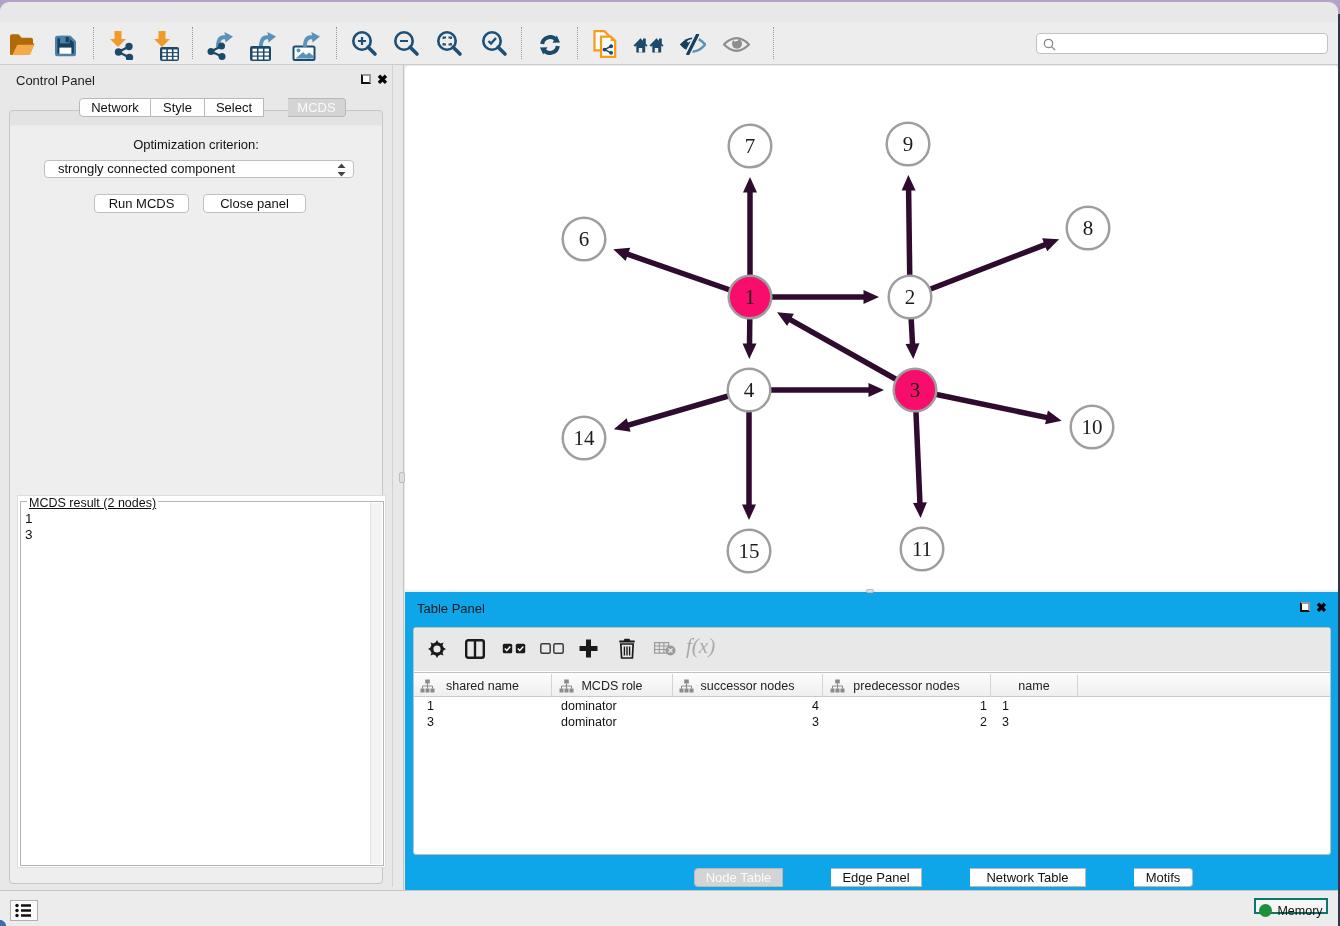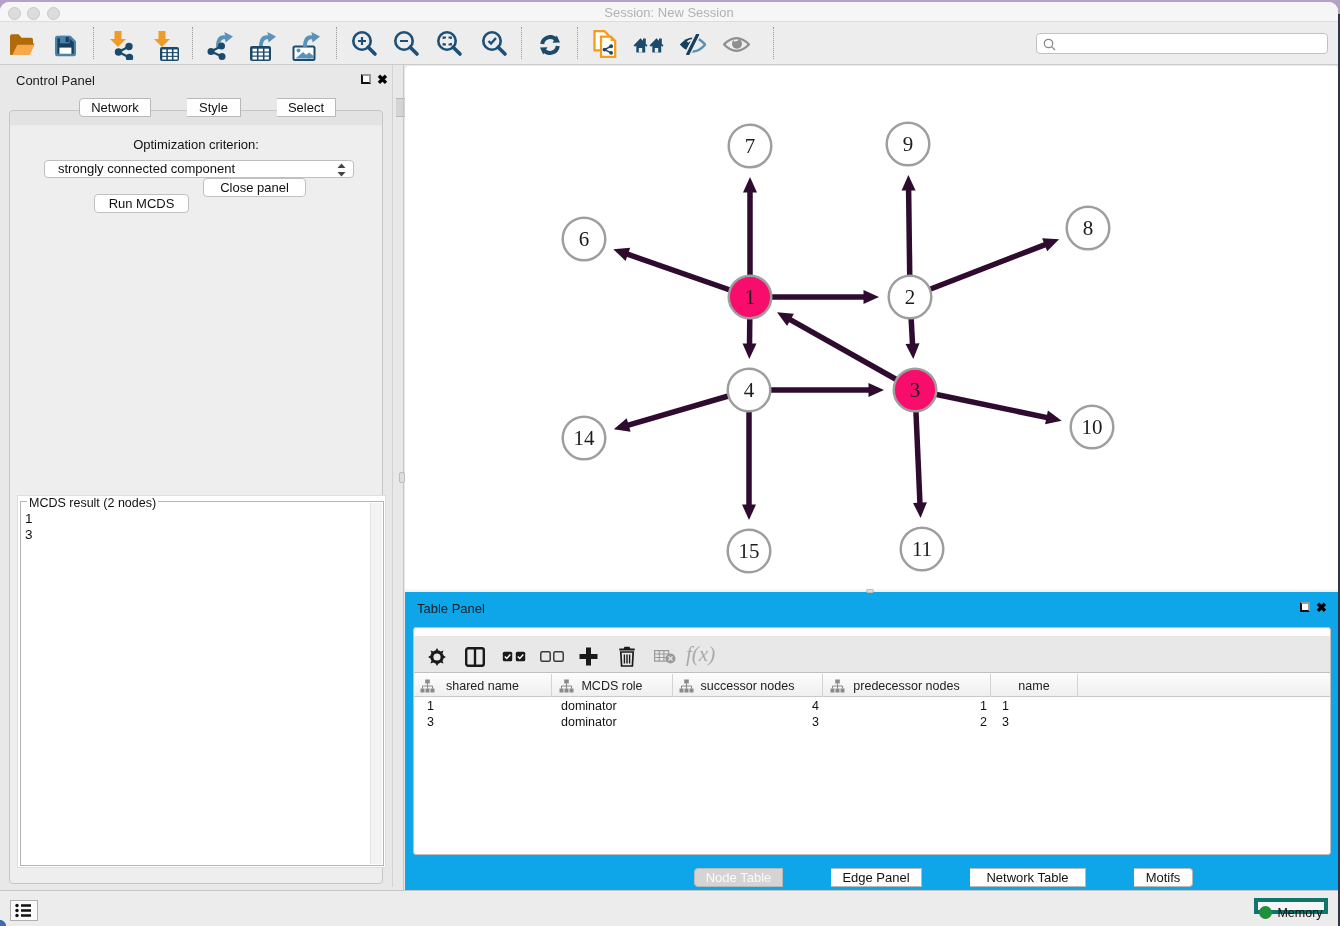--- a/index.html
+++ b/index.html
@@ -19,61 +19,55 @@
 #searchbox { left:1036px; top:11px; width:292px; height:21px; background:#fff; border:1px solid #c2c2c2; border-radius:4px; }
 
 #cpanel { left:0; top:62px; width:393px; height:823px; background:#e8e8e8; border-right:1px solid #d2d2d2; }
 #cp-title { left:16px; top:9px; font-size:13px; color:#1c1c1c; }
 #cp-content { left:9px; top:46px; width:374px; height:774px; background:linear-gradient(180deg,#e3e3e3 0px,#e3e3e3 14px,#eeeeee 15px); border:1px solid #c6c6c6; border-radius:4px; }
 .tabrow { position:absolute; display:flex; height:19px; font-size:13px; }
 .tab { border:1px solid #b9b9b9; border-left:none; background:#fefefe; color:#111; display:flex; align-items:center; justify-content:center; }
 .tab:first-child { border-left:1px solid #b9b9b9; border-radius:4px 0 0 4px; }
 .tab:last-child { border-radius:0 4px 4px 0; }
 .tabsel { background:#d4d4d4; color:#fafafa; }
-#cp-tabs { left:79px; top:34px;gap:36px; }
+#cp-tabs { left:79px; top:34px; }
 #optlabel { left:0; top:73px; width:392px; text-align:center; font-size:13px; color:#111; }
 #dropdown { left:44px; top:96px; width:310px; height:18px; background:#fff; border:1px solid #bfbfbf; border-radius:4px; font-size:13px; color:#111; line-height:16px; padding-left:13px; }
 .btn { position:absolute; height:19px; background:#fff; border:1px solid #bfbfbf; border-radius:4px; font-size:13px; color:#111; text-align:center; line-height:17px; }
 #mcds-box { left:17px; top:431px; width:369px; height:373px; background:#fff; border:1px solid #dedede; }
 #mcds-fs { position:absolute; left:2px; top:5px; width:364px; height:365px; border:1px solid #b4b4b4; }
-#mcds-label { position:absolute; left:6px; top:-6px; background:#fff; font-size:12.5px; color:#111; padding:0 2px; }
+#mcds-label { position:absolute; left:6px; top:-6px; background:#fff; font-size:12.5px; color:#111; padding:0 2px;text-decoration:underline; }
 #mcds-list { position:absolute; left:2px; top:2px; right:13px; bottom:2px; font-size:13.5px; color:#111; line-height:15.5px; padding:7px 2px 2px 2px; }
 #mcds-sb { position:absolute; right:1px; top:1px; width:12px; bottom:1px; background:#f3f3f3; border-left:1px solid #e2e2e2; }
 
 #netwin { left:405px; top:64px; width:933px; height:526px; background:#fff; border-radius:4px 4px 0 0; }
 #net-titlebar { left:0; top:0; width:933px; height:22px; background:linear-gradient(#f3f3f3,#d8d8d8); border-bottom:1px solid #b9b9b9; border-radius:4px 4px 0 0; }
 .mtl { position:absolute; top:5.5px; width:11px; height:11px; border-radius:50%; }
 #net-title { width:100%; text-align:center; top:3.5px; font-size:14px; font-weight:bold; color:#222; }
 
 #tpanel { left:405px; top:590px; width:933px; height:299px; background:#0ea5e9; }
 #tp-title { left:12px; top:9px; font-size:13px; color:#1c1c1c; }
 #tp-box { left:8px; top:35px; width:918px; height:228px; background:#fff; border:1px solid #c0c0c0; border-radius:3px; overflow:hidden; }
-#tp-toolbar { left:0; top:8px; width:916px; height:43px; background:#e8e8e8; }
+#tp-toolbar { left:0; top:0; width:916px; height:43px; background:#e8e8e8; }
 #tp-header { left:0; top:44px; width:916px; height:25px; background:linear-gradient(#fdfdfd,#efefef); border-top:1px solid #c0c0c0; border-bottom:1px solid #c9c9c9; font-size:12.5px; color:#222; }
 .hcell { position:absolute; top:1px; height:23px; border-right:1px solid #d4d4d4; }
 .hlabel { position:absolute; width:100%; text-align:center; top:5px; }
 .rowtxt { position:absolute; font-size:12.5px; color:#111; }
 #tp-tabs { left:289px; top:276px;gap:48px; }
 
 #statusbar { left:0; top:888px; width:1338px; height:37px; background:#ececec; border-top:1px solid #c5c5c5; }
-#memorybtn { left:1254px; top:7px; width:74px; height:16px; background:#f6f6f6; border:4px solid #0f766e; font-size:12.5px; color:#111; text-align:center; line-height:22px; }
+#memorybtn { left:1254px; top:7px; width:74px; height:16px; background:#f6f6f6; border:2px solid #0f766e; font-size:12.5px; color:#111; text-align:center; line-height:22px; }
 #listbtn { left:10px; top:9px; width:28px; height:21px; background:#fafafa; border:1px solid #b0b0b0; }
 .floatico { position:absolute; width:10px; height:10px; border:2px solid #111; border-top:2px solid #9a9a9a; border-right:2px solid #9a9a9a; background:#fff; }
 .xico { position:absolute; font-size:13px; font-weight:bold; color:#000; line-height:10px; }
 </style>
 </head>
 <body>
 <div id="topstrip" class="abs"></div>
 <div id="win" class="abs">
-  <div id="titlebar" class="abs">
-    <div class="tl" style="left:8px;"></div>
-    <div class="tl" style="left:27px;"></div>
-    <div class="tl" style="left:47px;"></div>
-    <div id="title" class="abs">Session: New Session</div>
-  </div>
   <div id="toolbar" class="abs">
     <svg class="ticon" style="left:8px; top:11px;" width="28" height="24" viewBox="0 0 28 24">
         <path d="M2 22 V3.2 q0 -2 2 -2 h6.6 l3 3.6 h9.4 q2 0 2 2 V12 h-17 z" fill="#b16a08"></path>
         <path d="M2 22 L7.8 10.5 h18.7 l-5 11.5 z" fill="#b16a08"></path>
         <path d="M4.3 22 L9.3 11.8 h17 l-4.5 10.2 z" fill="#f5a94b"></path>
       </svg>
     <svg class="ticon" style="left:53px; top:12px;" width="25" height="24" viewBox="0 0 25 24">
         <path d="M2 4 q0 -2.2 2.2 -2.2 h13.4 l5.4 5.4 V20 q0 2.2 -2.2 2.2 H4.2 q-2.2 0 -2.2 -2.2 z" fill="#4d82a8"></path>
         <path d="M4.4 4.2 h12 l4.4 4.4 V19.8 h-16.4 z" fill="#16405e"></path>
         <rect x="7" y="1.8" width="9.6" height="7.6" fill="#4d82a8"></rect>
@@ -224,21 +218,21 @@
       <div class="tab" style="width:54px;">Style</div>
       <div class="tab" style="width:59px;">Select</div>
       <div class="tab tabsel" style="width:58px;margin-left:24px;">MCDS</div>
     </div>
     <div id="optlabel" class="abs">Optimization criterion:</div>
     <div id="dropdown" class="abs">strongly connected component<svg width="11" height="14" viewBox="0 0 11 14" style="position:absolute; right:6px; top:1.5px;">
           <path d="M5.5 0.5 L9.5 5 H1.5 z" fill="#444"></path>
           <path d="M5.5 13.5 L9.5 9 H1.5 z" fill="#444"></path>
         </svg></div>
     <div class="btn" style="left:94px; top:130px; width:95px;">Run MCDS</div>
-    <div class="btn" style="left:203px; top:114px; width:103px;">Close panel</div>
+    <div class="btn" style="left:203px; top:130px; width:103px;">Close panel</div>
     <div id="mcds-box" class="abs">
       <div id="mcds-fs">
         <div id="mcds-label">MCDS result (2 nodes)</div>
         <div id="mcds-list">1<br>3</div>
         <div id="mcds-sb"></div>
       </div>
     </div>
   </div>
   <div id="netwin" class="abs">
     <svg class="abs" style="left:0; top:22px;" width="933" height="504" font-family="&quot;Liberation Sans&quot;, sans-serif">

